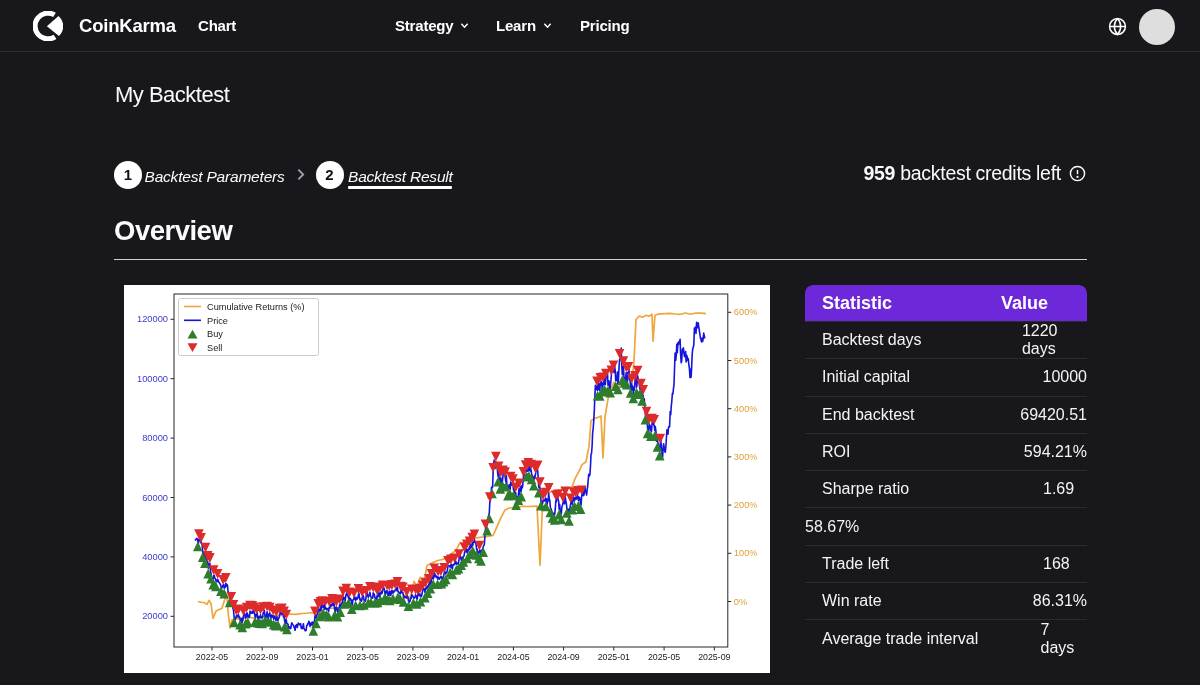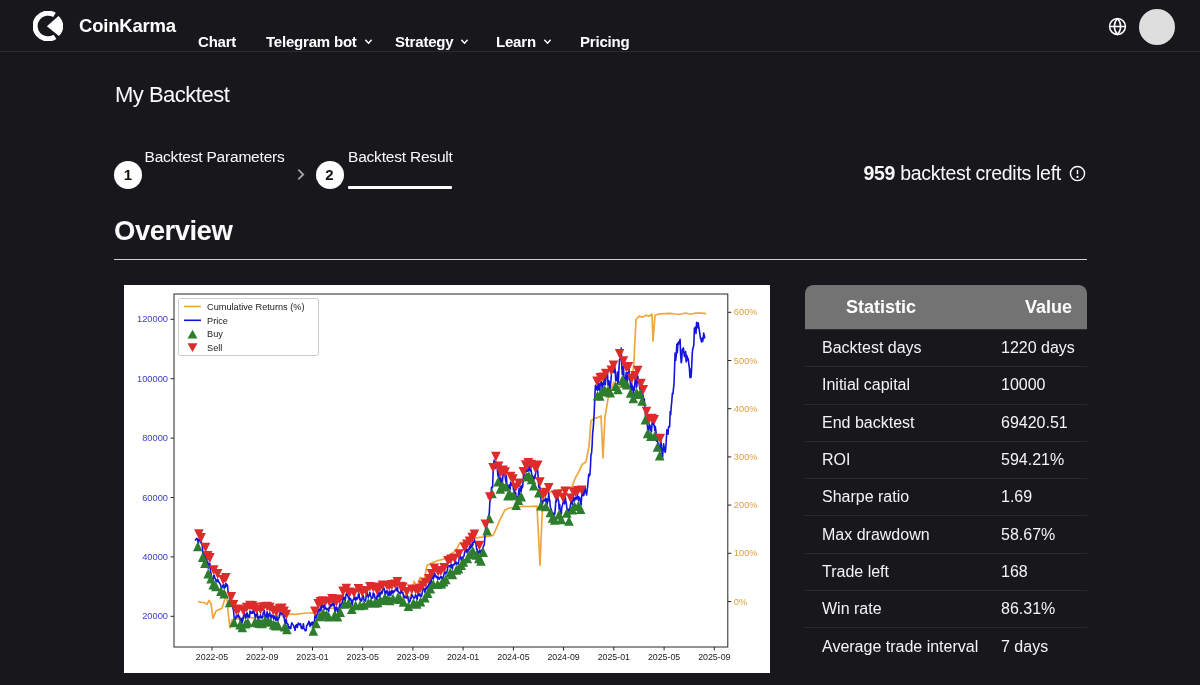--- a/index.html
+++ b/index.html
@@ -1,55 +1,52 @@
 <!DOCTYPE html>
 <html><head><meta charset="utf-8">
 <style>
 * { margin:0; padding:0; box-sizing:border-box; }
 html,body { width:1200px; height:685px; background:#18181c; overflow:hidden;
   font-family:"Liberation Sans", sans-serif; }
 #nav { position:absolute; left:0; top:0; width:1200px; height:52px;
   background:#18181c; border-bottom:1px solid #2b2b30; }
 .navlink { position:absolute; top:0; height:52px; line-height:52px; color:#fff;
-  font-size:15px; font-weight:700; letter-spacing:-0.2px;margin-top:16px; }
+  font-size:15px; font-weight:700; letter-spacing:-0.2px; }
 .caret { display:inline-block; margin-left:7px; width:9px; height:9px; position:relative; top:-1px;}
 #logo-text { position:absolute; left:67px; top:0; height:52px; line-height:52px;
   color:#fff; font-size:18.5px; font-weight:700; letter-spacing:-0.2px;margin-left:12px; }
 #main { }
 #title { position:absolute; left:115px; top:82px; letter-spacing:-0.5px; font-size:22px; font-weight:400; color:#fafafa; }
 .stepcirc { position:absolute; top:160.5px; width:28px; height:28px; border-radius:50%;
   background:#fff; color:#111; font-size:15px; font-weight:700; text-align:center;
   line-height:28px; }
-.steplbl { position:absolute; top:148px; font-size:15.5px; letter-spacing:-0.2px; color:#fafafa; }
+.steplbl { position:absolute; top:168px; font-size:15.5px; letter-spacing:-0.2px; color:#fafafa;font-style:italic; }
 #underline { position:absolute; left:347.5px; top:185.5px; width:104px; height:3.5px;
   background:#fff; border-radius:1px; }
 #credits { position:absolute; top:162px; right:114px; letter-spacing:-0.3px; font-size:19.5px; color:#fafafa; }
 #credits b { font-weight:700; }
 #overview { position:absolute; left:114px; top:215px; letter-spacing:-0.5px; font-size:27.5px; font-weight:700; color:#fafafa; }
 #hr { position:absolute; left:114px; top:259px; width:973px; height:1px; background:#cfcfd4; }
 #chart { position:absolute; left:124px; top:285px; width:646px; height:388px; background:#fff; }
 #stats { position:absolute; left:805px; top:285px; width:282px; border-radius:8px;
   overflow:hidden; }
-#thead { height:44px; background:#737373; border-radius:8px 8px 0 0; display:flex; align-items:center;padding-left:24px; }
+#thead { height:36px; background:#6d28d9; border-radius:8px 8px 0 0; display:flex; align-items:center; }
 #thead .tc1, #thead .tc2 { font-size:18px; font-weight:700; color:#fff; }
-.trow { height:37.3px; display:flex; align-items:center; border-top:1px solid #2b2b2f; }
+.trow { height:37.3px; display:flex; align-items:center; border-top:1px solid #2b2b2f;gap:42px; }
 .tc1 { width:196px; padding-left:17px; font-size:16px; color:#f4f4f5; }
 .tc2 { padding-left:0; font-size:16px; color:#f4f4f5; }
 </style></head>
 <body>
 <div id="nav">
   <svg width="30" height="30" viewBox="0 0 30 30" style="position:absolute;left:33px;top:11px">
     <path d="M 21.5 3.9 A 12.9 12.9 0 1 0 22.0 25.8" fill="none" stroke="#fff" stroke-width="5.1"></path>
     <path d="M 13.9 15.2 L 25.5 4.9 A 13.5 13.5 0 0 1 25.9 25.0 Z" fill="#fff"></path>
   </svg>
   <div id="logo-text">CoinKarma</div>
   <div class="navlink" style="left:198px">Chart</div>
-  <div class="navlink" style="left:266px">Telegram bot<svg class="caret" viewBox="0 0 10 10">
-        <path d="M1.5 3 L5 6.8 L8.5 3" fill="none" stroke="#fff" stroke-width="1.6"></path>
-      </svg></div>
   <div class="navlink" style="left:395px">Strategy<svg class="caret" viewBox="0 0 10 10">
         <path d="M1.5 3 L5 6.8 L8.5 3" fill="none" stroke="#fff" stroke-width="1.6"></path>
       </svg></div>
   <div class="navlink" style="left:496px">Learn<svg class="caret" viewBox="0 0 10 10">
         <path d="M1.5 3 L5 6.8 L8.5 3" fill="none" stroke="#fff" stroke-width="1.6"></path>
       </svg></div>
   <div class="navlink" style="left:580px">Pricing</div>
   <svg width="19" height="19" viewBox="0 0 24 24" style="position:absolute;left:1108px;top:17px" fill="none" stroke="#fff" stroke-width="1.9">
     <circle cx="12" cy="12" r="10"></circle>
     <path d="M2 12 H22 M12 2 a 14.5 14.5 0 0 1 0 20 a 14.5 14.5 0 0 1 0 -20"></path>
@@ -165,21 +162,20 @@
       </div>
 <div class="trow">
         <div class="tc1">ROI</div>
         <div class="tc2">594.21%</div>
       </div>
 <div class="trow">
         <div class="tc1">Sharpe ratio</div>
         <div class="tc2">1.69</div>
       </div>
 <div class="trow">
-        <div class="tc1">Max drawdown</div>
         <div class="tc2">58.67%</div>
       </div>
 <div class="trow">
         <div class="tc1">Trade left</div>
         <div class="tc2">168</div>
       </div>
 <div class="trow">
         <div class="tc1">Win rate</div>
         <div class="tc2">86.31%</div>
       </div>

